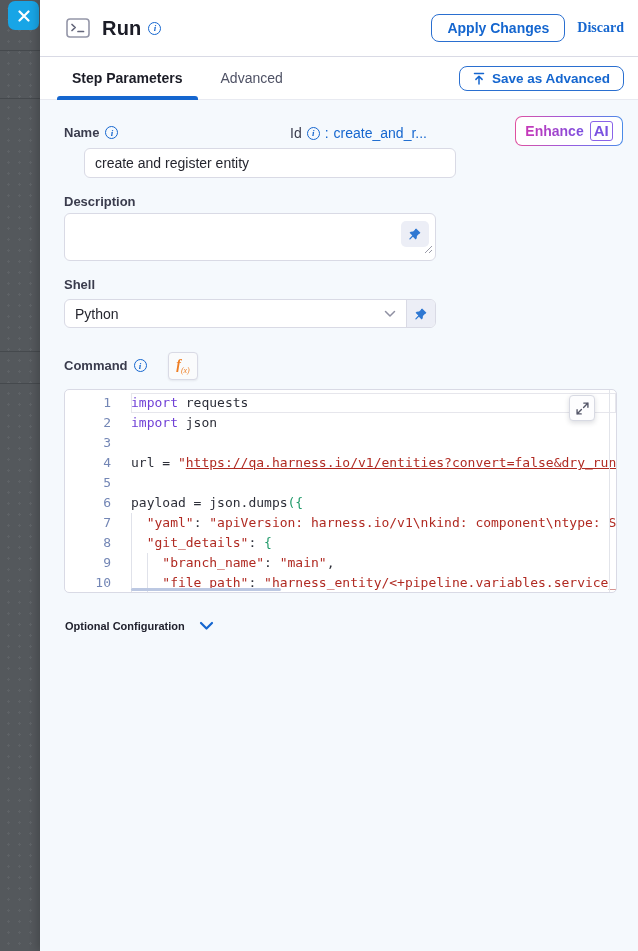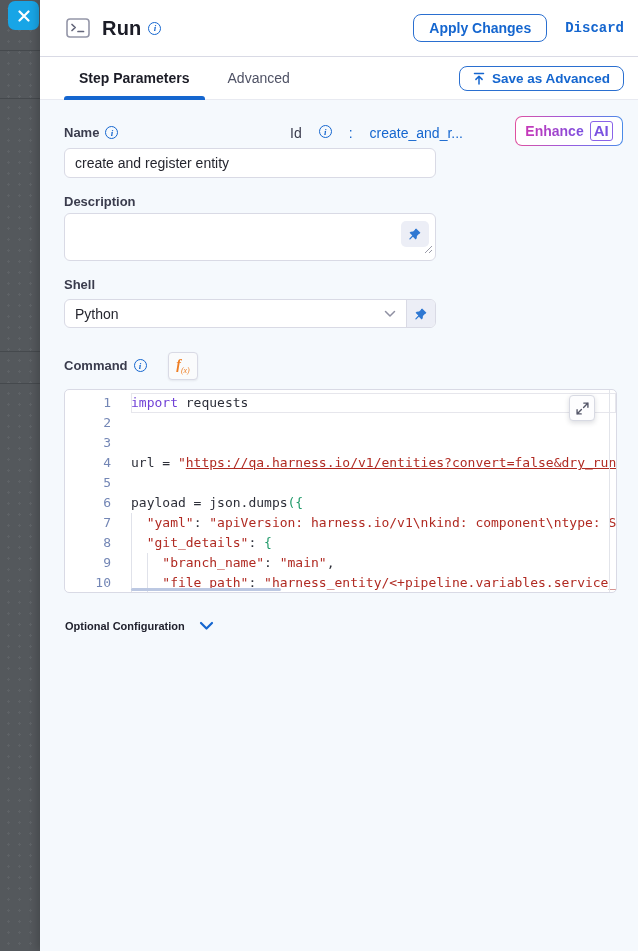--- a/index.html
+++ b/index.html
@@ -24,40 +24,40 @@
     border-bottom:1px solid #d9dae5; display:flex; align-items:center; padding:0 14px 0 26px; }
   .step-icon { display:inline-flex; margin-right:12px; }
   .hdr-title { font-size:20px; font-weight:700; color:#1b1c26; letter-spacing:.2px; }
   .info-i { display:inline-flex; align-items:center; justify-content:center; width:13px; height:13px;
     border:1px solid #1566cf; border-radius:50%; color:#1566cf; font-size:9px; font-family:"Liberation Serif",serif;
     font-style:italic; font-weight:700; margin-left:7px; flex:none; }
   .hdr-spacer { flex:1; }
   .btn-outline { background:#fff; border:1px solid #2a6fd0; color:#1566cf; font-weight:700; font-size:14px;
     border-radius:8px; padding:5px 15px; cursor:pointer; font-family:inherit; }
   .btn-text { background:none; border:none; color:#1566cf; font-weight:700; font-size:14px; cursor:pointer;
-    margin-left:18px; font-family:Liberation Mono, monospace; }
+    margin-left:12px; font-family:Liberation Serif, serif; }
 
   
   .tabbar { position:absolute; left:0; top:57px; width:598px; height:43px; background:#fff;
     border-bottom:1px solid #e8eaf1; display:flex; align-items:center; padding:0 14px 0 24px; }
   .tab { position:relative; height:43px; display:flex; align-items:center; padding:0 8px; margin-right:22px;
     font-size:14px; color:#4f5265; cursor:pointer; }
-  .tab.active { color:#1b1c26; font-weight:700;margin-left:7px; }
+  .tab.active { color:#1b1c26; font-weight:700; }
   .tab.active .tab-underline { position:absolute; left:-7px; right:-7px; bottom:0; height:4px;
     background:#1566cf; border-radius:3px 3px 0 0; }
   .save-template { margin-left:auto; display:flex; align-items:center; gap:7px; background:#fff;
     border:1px solid #2a6fd0; color:#1566cf; font-weight:700; font-size:13.5px; border-radius:8px;
     padding:4px 13px; cursor:pointer; font-family:inherit; }
 
   
   .drawer-body { position:absolute; left:0; top:100px; width:598px; height:851px; background:#f5f9fd; }
   .f-label { position:absolute; font-size:13px; font-weight:600; color:#3a3c4d; display:flex; align-items:center; gap:6px; }
   .text-input { position:absolute; left:24px; width:372px; height:30px; background:#fff; border:1px solid #d9dae5;
     border-radius:6px; font-size:14px; color:#25262f; padding:0 10px; font-family:inherit; }
-  .id-group { position:absolute; left:250px; top:25px; font-size:14px; color:#3a3c4d; display:flex; gap:17px; }
+  .id-group { position:absolute; left:250px; top:25px; font-size:14px; color:#3a3c4d; display:flex; align-items:center; gap:5px; }
   .id-value { color:#1566cf; }
 
   .enhance-btn { position:absolute; left:475px; top:16px; width:108px; height:30px; border:1.5px solid transparent;
     border-radius:7px; background:linear-gradient(#fff,#fff) padding-box, linear-gradient(90deg,#e0509f,#9a5ae0,#4a8be8) border-box;
     display:flex; align-items:center; justify-content:center; gap:6px; cursor:pointer; font-family:inherit; }
   .enhance-label { font-size:14px; font-weight:700; background:linear-gradient(90deg,#c838b8,#7a4fe0);
     -webkit-background-clip:text; background-clip:text; color:transparent; }
   .ai-badge { font-size:15px; font-weight:700; color:#7a52e0; border:1px solid #8a63e8; border-radius:3px;
     padding:1px 3px; line-height:1.1; }
 
@@ -169,21 +169,21 @@
       <div class="id-group">
         <span>Id</span>
         <span class="info-i" style="margin-left:0">i</span>
         <span class="id-value">:</span>
         <span class="id-value">create_and_r...</span>
       </div>
       <button class="enhance-btn">
         <span class="enhance-label">Enhance</span>
         <span class="ai-badge">AI</span>
       </button>
-      <input class="text-input" style="top: 48px;" type="text" value="create and register entity">
+      <input class="text-input" style="top: 48px; margin-left: 20px;" type="text" value="create and register entity">
 
       <div class="f-label" style="left:24px; top:94px;">
         <span>Description</span>
       </div>
       <div class="desc-area">
         <button class="pin-btn desc-pin">
           <span style="display:inline-flex">
             <svg width="14" height="14" viewBox="0 0 16 16">
                 <path d="M9.3 1.8l4.9 4.9-1.4 1.4-.4-.1-2.2 2.2-.2 2.7-1.3 1.3-3.1-3.1-3.2 3.2-1-.3.3-1 3.2-3.2-3.1-3.1 1.3-1.3 2.7-.2 2.2-2.2-.1-.4z" fill="#2f78d2"></path>
               </svg>
@@ -226,20 +226,21 @@
       </button>
 
       <div class="editor">
         <div class="code-lines" id="code-lines">
             <div class="code-row">
               <span class="ln">1</span>
               <span class="ctx current"><span class="tk-kw">import</span><span class="tk-pl"> requests</span></span>
             </div>
             <div class="code-row">
               <span class="ln">2</span>
+              <span class="ctx"><span class="tk-kw">import</span><span class="tk-pl"> json</span></span>
             </div>
             <div class="code-row">
               <span class="ln">3</span>
               <span class="ctx"></span>
             </div>
             <div class="code-row">
               <span class="ln">4</span>
               <span class="ctx"><span class="tk-pl">url = </span><span class="tk-str">"</span><span class="tk-link">https://qa.harness.io/v1/entities?convert=false&amp;dry_run</span></span>
             </div>
             <div class="code-row">

